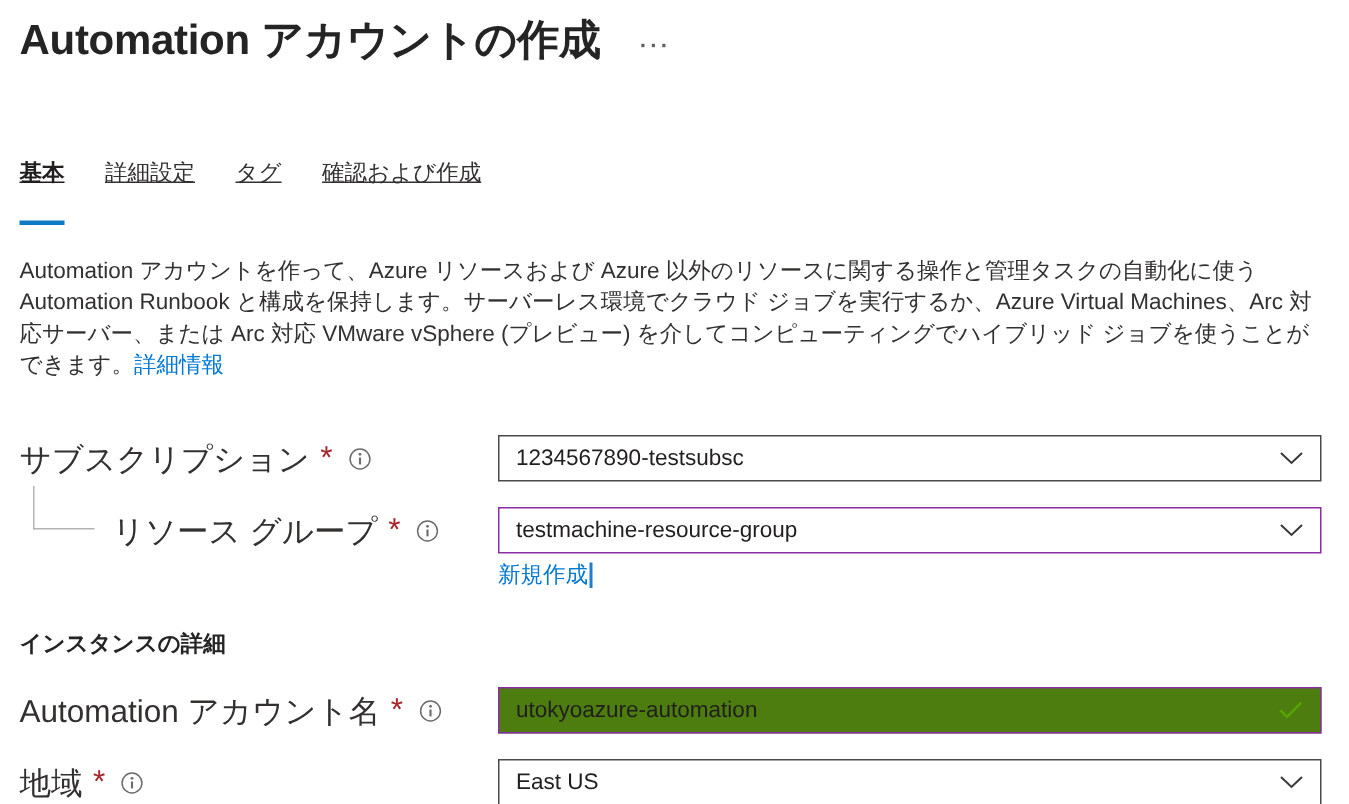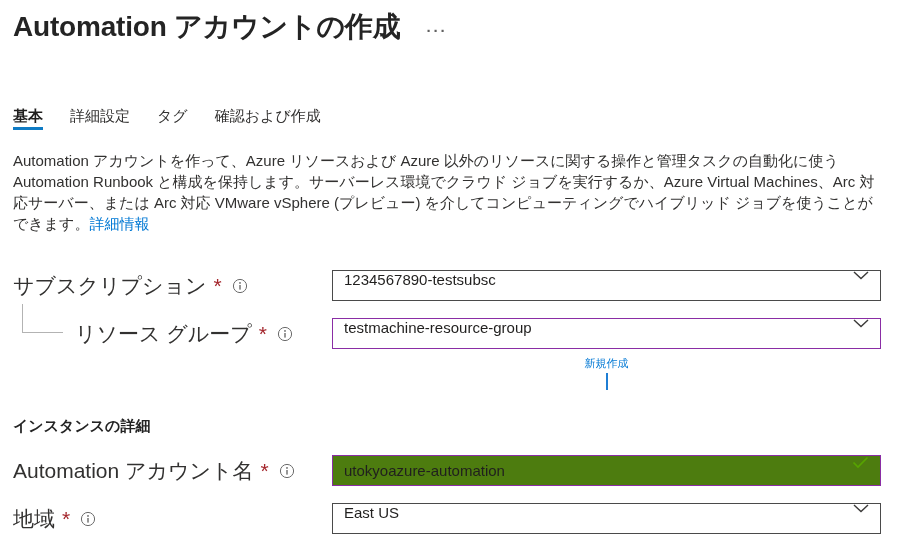--- a/index.html
+++ b/index.html
@@ -22,21 +22,21 @@
   .more-menu {
     margin-left: 26px; margin-top: 6px;
     color: #616161; font-size: 15px; font-weight: 700;
     letter-spacing: 2px; cursor: pointer; line-height: 1;
   }
 
   
   .tabs { display: flex; gap: 27px; margin-top: 60px; }
   .tab {
     font-size: 15px; color: #323130; cursor: pointer;
-    padding-bottom: 4px; position: relative; line-height: 20px;
+    padding-bottom: 24px; position: relative; line-height: 20px; text-decoration: underline;
   }
   .tab.active { font-weight: 700; color: #201f1e; }
   .tab.active::after {
     content: ""; position: absolute; left: 0; right: 0; bottom: 0;
     height: 3px; background: #0f7bc4;
   }
 
   
   .description {
     margin-top: 20px; width: 872px;
@@ -53,21 +53,21 @@
   }
   .label-cell {
     display: flex; align-items: center; gap: 5px;
     font-size: 21px; color: #323130;
   }
   .required { color: #a4262c; margin-left: 2px; }
   .info-icon { display: inline-flex; margin-left: 5px; cursor: default; }
 
   .select-box, .text-box {
     height: 31px; width: 549px;
-    display: flex; 
+    display: flex; align-items: center;
     padding: 0 11px; font-size: 15px; color: #201f1e;
     background: #ffffff; border: 1px solid #4a4a4a;
     cursor: pointer; position: relative;
   }
   .select-box .value { flex: 1; }
   .select-box.modified, .text-box.modified { border: 1.5px solid #8a2da5; }
   .text-box.modified { background: #4d7c0f; cursor: text; }
   .text-box input {
     flex: 1; border: none; outline: none; background: transparent;
     font-family: inherit; font-size: 15px; color: #201f1e; height: 100%;
@@ -80,22 +80,22 @@
     position: absolute; left: 9px; top: -14px;
     width: 41px; height: 29px;
     border-left: 1px solid #b3b3b3; border-bottom: 1px solid #b3b3b3;
   }
   .rg-label { padding-left: 62px; }
 
   .under-control {
     display: grid; grid-template-columns: 319px 549px; margin-top: 5px;
   }
   .create-new {
-    grid-column: 2; font-size: 11px; line-height: 19px;
-    display: flex; align-items: center; flex-direction: column;
+    grid-column: 2; font-size: 15px; line-height: 19px;
+    display: flex; align-items: center;
   }
   .caret {
     display: inline-block; width: 2px; height: 17px;
     background: #1f7ed4; margin-left: 1px;
   }
 
   .section-header {
     margin-top: 27px; font-size: 15px; font-weight: 700; color: #242424;
   }
   .row-account-name { margin-top: 19px; }

